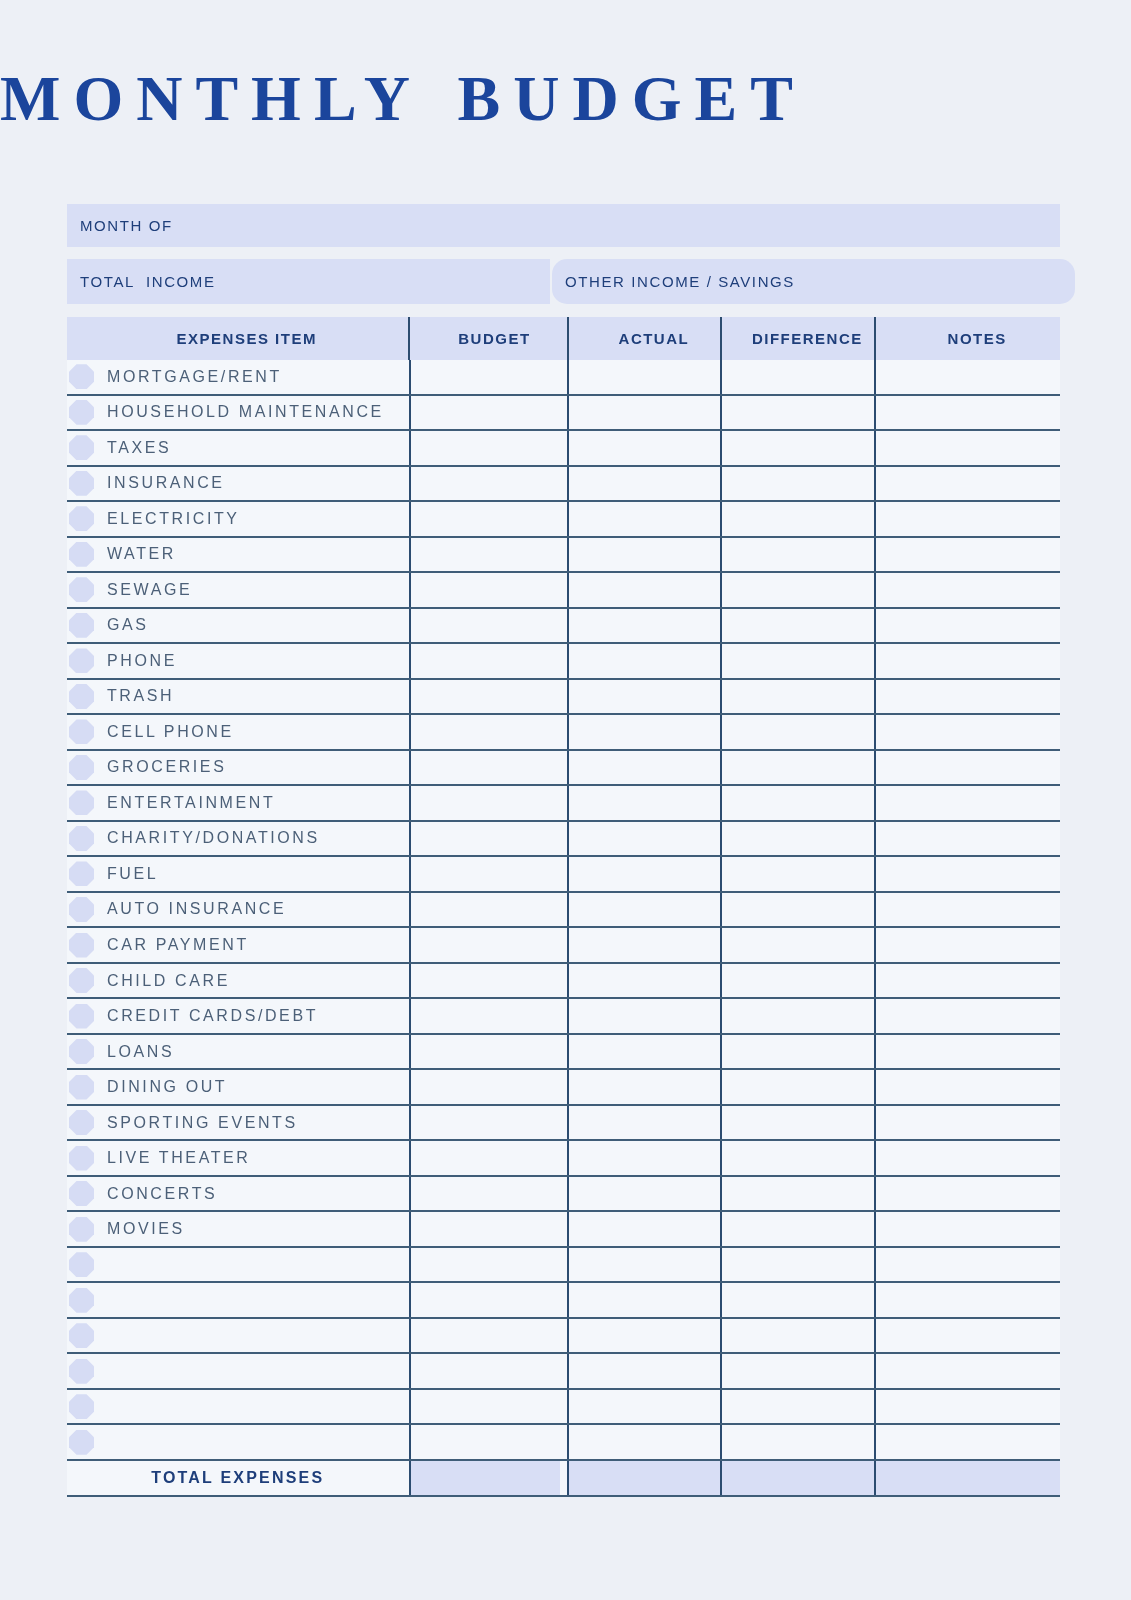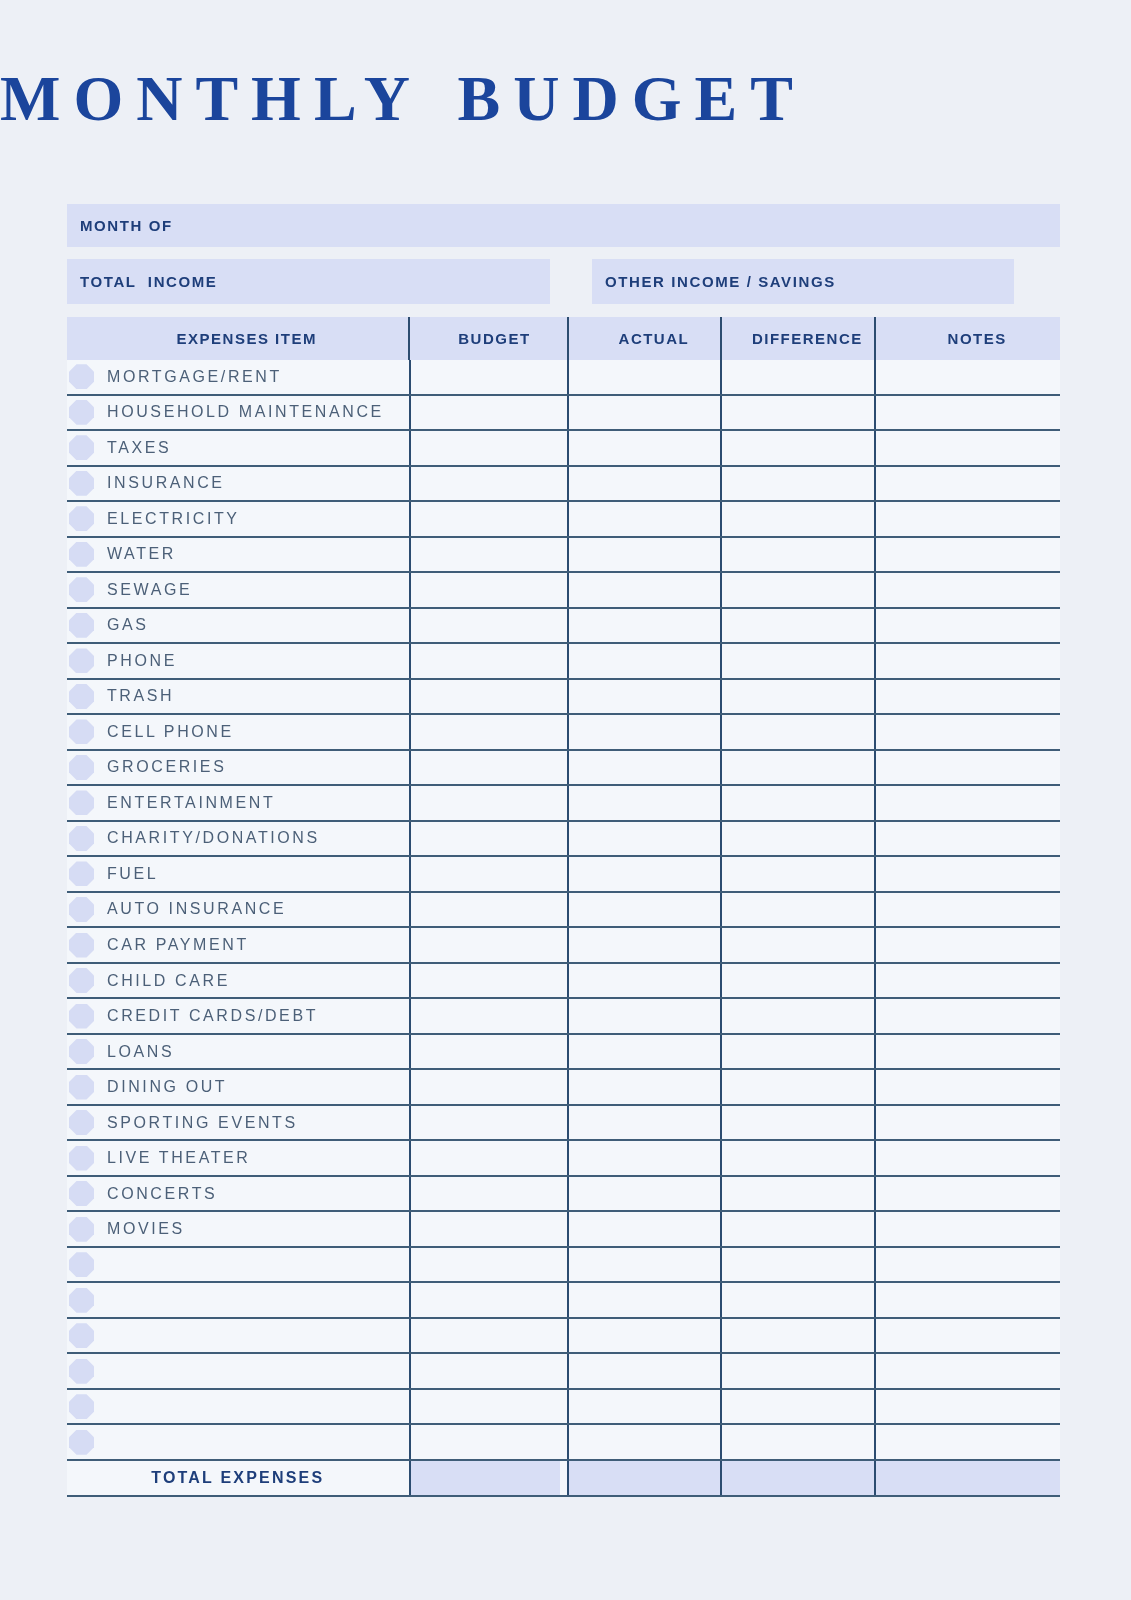--- a/index.html
+++ b/index.html
@@ -30,31 +30,31 @@
     letter-spacing:13px;
     word-spacing:8px;
     color:var(--title);
     line-height:1.1;
     white-space:nowrap;
   }
   .bar{
     position:absolute;
     background:var(--lavender);
     color:var(--navy);
-    font-weight:700;
+    font-weight:400;
     font-size:15px;
     letter-spacing:1.6px;
     display:flex;align-items:center;
     padding-left:13px;
     box-sizing:border-box;
     white-space:pre;
   }
   .month-bar{left:67px;top:204px;width:993px;height:43px;}
   .income-left{left:67px;top:259px;width:483px;height:45px;}
-  .income-right{left:592px;top:259px;width:422px;height:45px;}
+  .income-right{left:552px;top:259px;width:523px;height:45px;border-radius:15px;}
 
   .table{position:absolute;left:67px;top:317px;width:993px;}
   .thead{
     display:flex;height:43px;background:var(--lavender);
   }
   .th{
     display:flex;align-items:center;justify-content:center;
     color:var(--navy);font-weight:700;font-size:15px;letter-spacing:1.5px;
     box-sizing:border-box;
     padding-left:18px;

